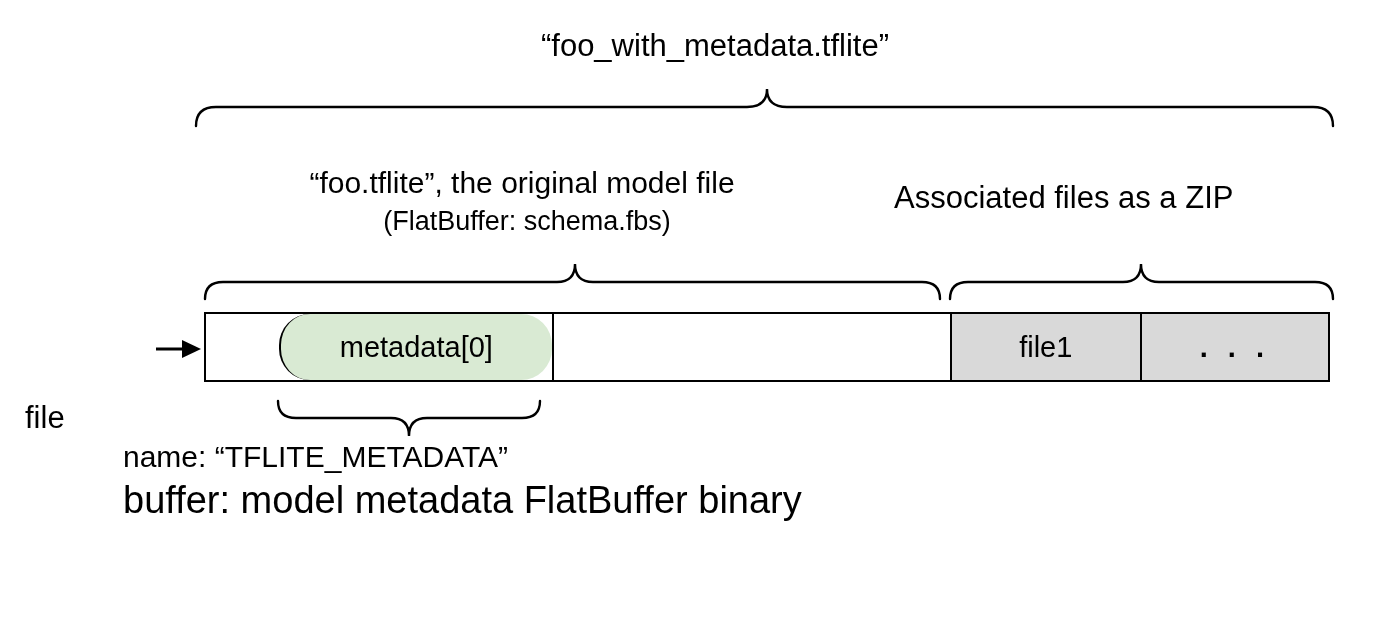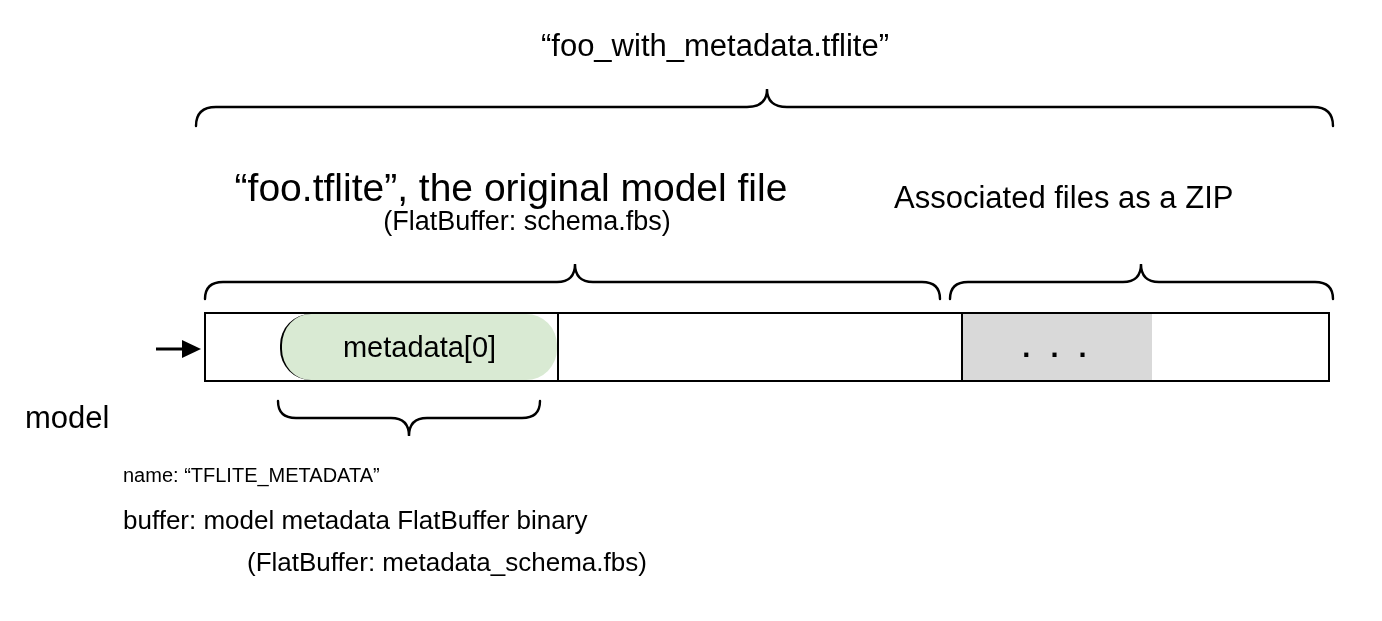--- a/index.html
+++ b/index.html
@@ -4,28 +4,28 @@
 <style>
   * { margin: 0; padding: 0; box-sizing: border-box; }
   html, body { width: 1382px; height: 621px; background: #ffffff; overflow: hidden; }
   body { font-family: "Liberation Sans", sans-serif; color: #000; position: relative; }
   .canvas { position: absolute; inset: 0; width: 1382px; height: 621px; }
 
   .label { position: absolute; color: #000; white-space: pre; }
   .center { text-align: center; }
 
   #diagram-title { top: 28px; left: 255px; width: 920px; font-size: 31px; }
-  #model-file-title { top: 166px; left: 161px; width: 700px; font-size: 39px; }
+  #model-file-title { top: 166px; left: 172px; width: 700px; font-size: 30px; }
   #model-file-subtitle { top: 206px; left: 177px; width: 700px; font-size: 27px; }
   #associated-files-title { top: 180px; left: 894px; width: 500px; font-size: 31px; }
 
   #tflite-model-label { top: 318px; left: 25px; font-size: 31px; line-height: 40px; }
 
-  #note-line1 { top: 464px; left: 123px; font-size: 20px; }
-  #note-line2 { top: 505px; left: 123px; font-size: 26px; }
+  #note-line1 { top: 440px; left: 123px; font-size: 30px; }
+  #note-line2 { top: 479px; left: 123px; font-size: 38px; }
   #note-line3 { top: 547px; left: 247px; font-size: 26px; }
 
   .bar { position: absolute; left: 204px; top: 312px; width: 1126px; height: 70px;
          border: 2px solid #000; display: flex; background: #fff; }
   .seg { height: 100%; display: flex; align-items: center; justify-content: center;
          font-size: 29px; overflow: hidden; }
   .seg + .seg { border-left: 2px solid #000; }
   .seg-0 { width: 74px; }
   .seg-1 { width: 277px; border-radius: 31px; }
   .seg-2 { width: 404px; }
@@ -44,33 +44,33 @@
 
   <div class="label center" id="diagram-title">“foo_with_metadata.tflite”</div>
 
   <div class="label center" id="model-file-title">“foo.tflite”, the original model file</div>
 
   <div class="label center" id="model-file-subtitle">(FlatBuffer: schema.fbs)</div>
 
   <div class="label" id="associated-files-title">Associated files as a ZIP</div>
 
   <div class="label" id="tflite-model-label">
-    <div>model</div>
+    <div>file</div>
   </div>
 
   <div class="bar">
     <div class="seg seg-0" style="background-color: rgb(255, 255, 255);"></div>
     <div class="seg seg-1" style="background-color: rgb(217, 234, 211);">metadata[0]</div>
     <div class="seg seg-2" style="background-color: rgb(255, 255, 255);"></div>
+    <div class="seg seg-3" style="background-color: rgb(217, 217, 217);">file1</div>
     <div class="seg seg-4" style="background-color: rgb(217, 217, 217);">. . .</div>
   </div>
 
   <div class="label" id="note-line1">name: “TFLITE_METADATA”</div>
   <div class="label" id="note-line2">buffer: model metadata FlatBuffer binary</div>
-  <div class="label" id="note-line3">(FlatBuffer: metadata_schema.fbs)</div>
 
   <svg class="overlay" width="1382" height="621" viewBox="0 0 1382 621">
 
     <path d="M 196 126 Q 196 107 216 107 L 747 107 Q 767 107 767 89 Q 767 107 787 107 L 1313 107 Q 1333 107 1333 126"></path>
 
     <path d="M 205 299 Q 205 282 223 282 L 557 282 Q 575 282 575 264 Q 575 282 593 282 L 922 282 Q 940 282 940 299"></path>
 
     <path d="M 950 299 Q 950 282 968 282 L 1123 282 Q 1141 282 1141 264 Q 1141 282 1159 282 L 1315 282 Q 1333 282 1333 299"></path>
 
     <path d="M 278 401 Q 278 418 296 418 L 391 418 Q 409 418 409 436 Q 409 418 427 418 L 522 418 Q 540 418 540 401"></path>

